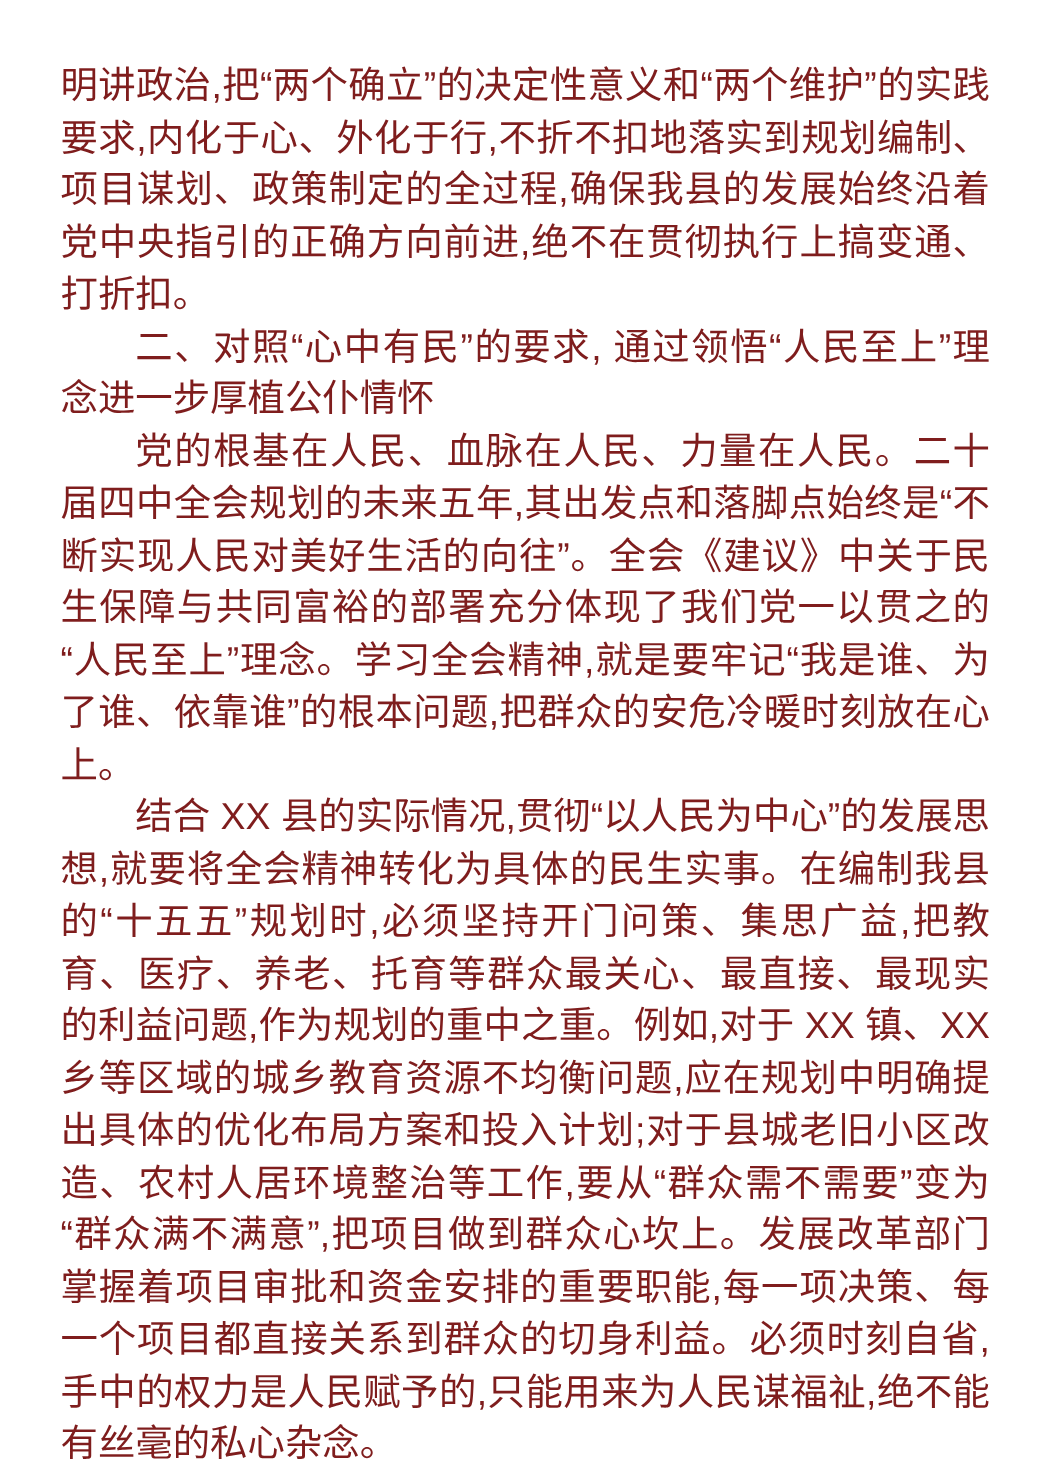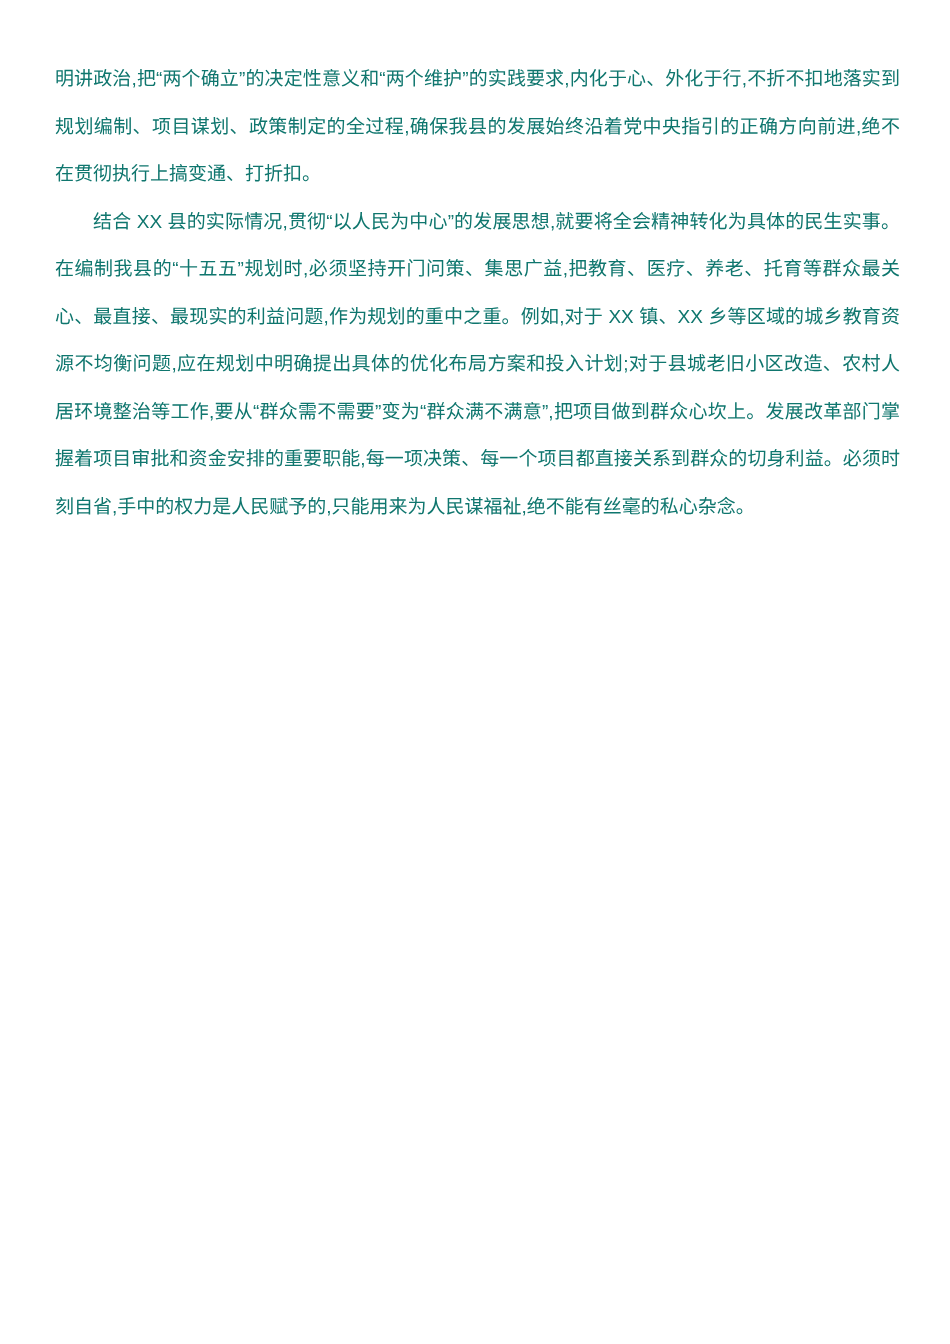--- a/index.html
+++ b/index.html
@@ -16,23 +16,23 @@
     box-sizing: border-box;
     padding: 55px 50px 0 55px;
     overflow: hidden;
   }
   .doc-body {
     width: 845px;
   }
   
   .para {
     font-family: "Liberation Sans", "DejaVu Sans", sans-serif;
-    font-size: 19px;
+    font-size: 34px;
     line-height: 47.5px;
-    color: #0f766e;
+    color: #7f1d1d;
     text-align: justify;
     text-justify: inter-character;
     text-indent: 2em;
     margin: 0;
     padding: 0;
     letter-spacing: 0;
     word-break: break-all;
     overflow-wrap: break-word;
   }
   
@@ -45,19 +45,21 @@
   }
 </style>
 </head>
 <body>
 
 <div class="page">
   <div class="doc-body">
 
     <p class="para cont">明讲政治,把“两个确立”的决定性意义和“两个维护”的实践要求,内化于心、外化于行,不折不扣地落实到规划编制、项目谋划、政策制定的全过程,确保我县的发展始终沿着党中央指引的正确方向前进,绝不在贯彻执行上搞变通、打折扣。</p>
 
+    <p class="para heading">二、对照“心中有民”的要求, 通过领悟“人民至上”理念进一步厚植公仆情怀</p>
 
+    <p class="para">党的根基在人民、血脉在人民、力量在人民。二十届四中全会规划的未来五年,其出发点和落脚点始终是“不断实现人民对美好生活的向往”。全会《建议》中关于民生保障与共同富裕的部署充分体现了我们党一以贯之的“人民至上”理念。学习全会精神,就是要牢记“我是谁、为了谁、依靠谁”的根本问题,把群众的安危冷暖时刻放在心上。</p>
 
     <p class="para">结合 XX 县的实际情况,贯彻“以人民为中心”的发展思想,就要将全会精神转化为具体的民生实事。在编制我县的“十五五”规划时,必须坚持开门问策、集思广益,把教育、医疗、养老、托育等群众最关心、最直接、最现实的利益问题,作为规划的重中之重。例如,对于 XX 镇、XX 乡等区域的城乡教育资源不均衡问题,应在规划中明确提出具体的优化布局方案和投入计划;对于县城老旧小区改造、农村人居环境整治等工作,要从“群众需不需要”变为“群众满不满意”,把项目做到群众心坎上。发展改革部门掌握着项目审批和资金安排的重要职能,每一项决策、每一个项目都直接关系到群众的切身利益。必须时刻自省,手中的权力是人民赋予的,只能用来为人民谋福祉,绝不能有丝毫的私心杂念。</p>
 
 
   </div>
 </div>
 
 </body></html>

